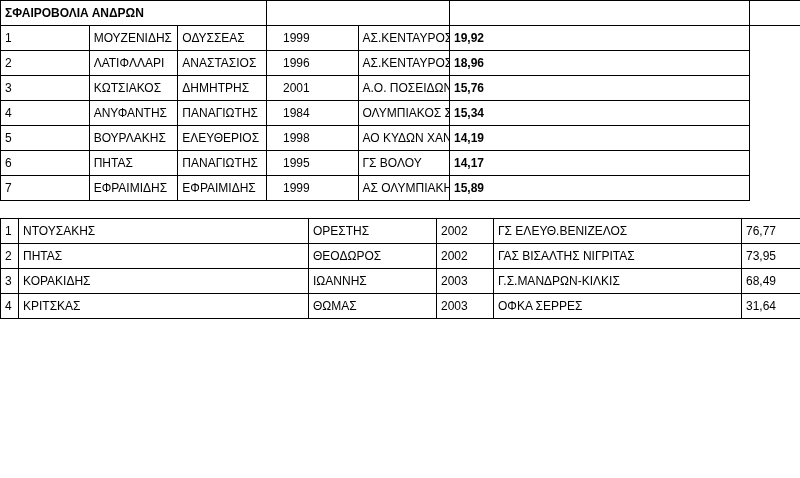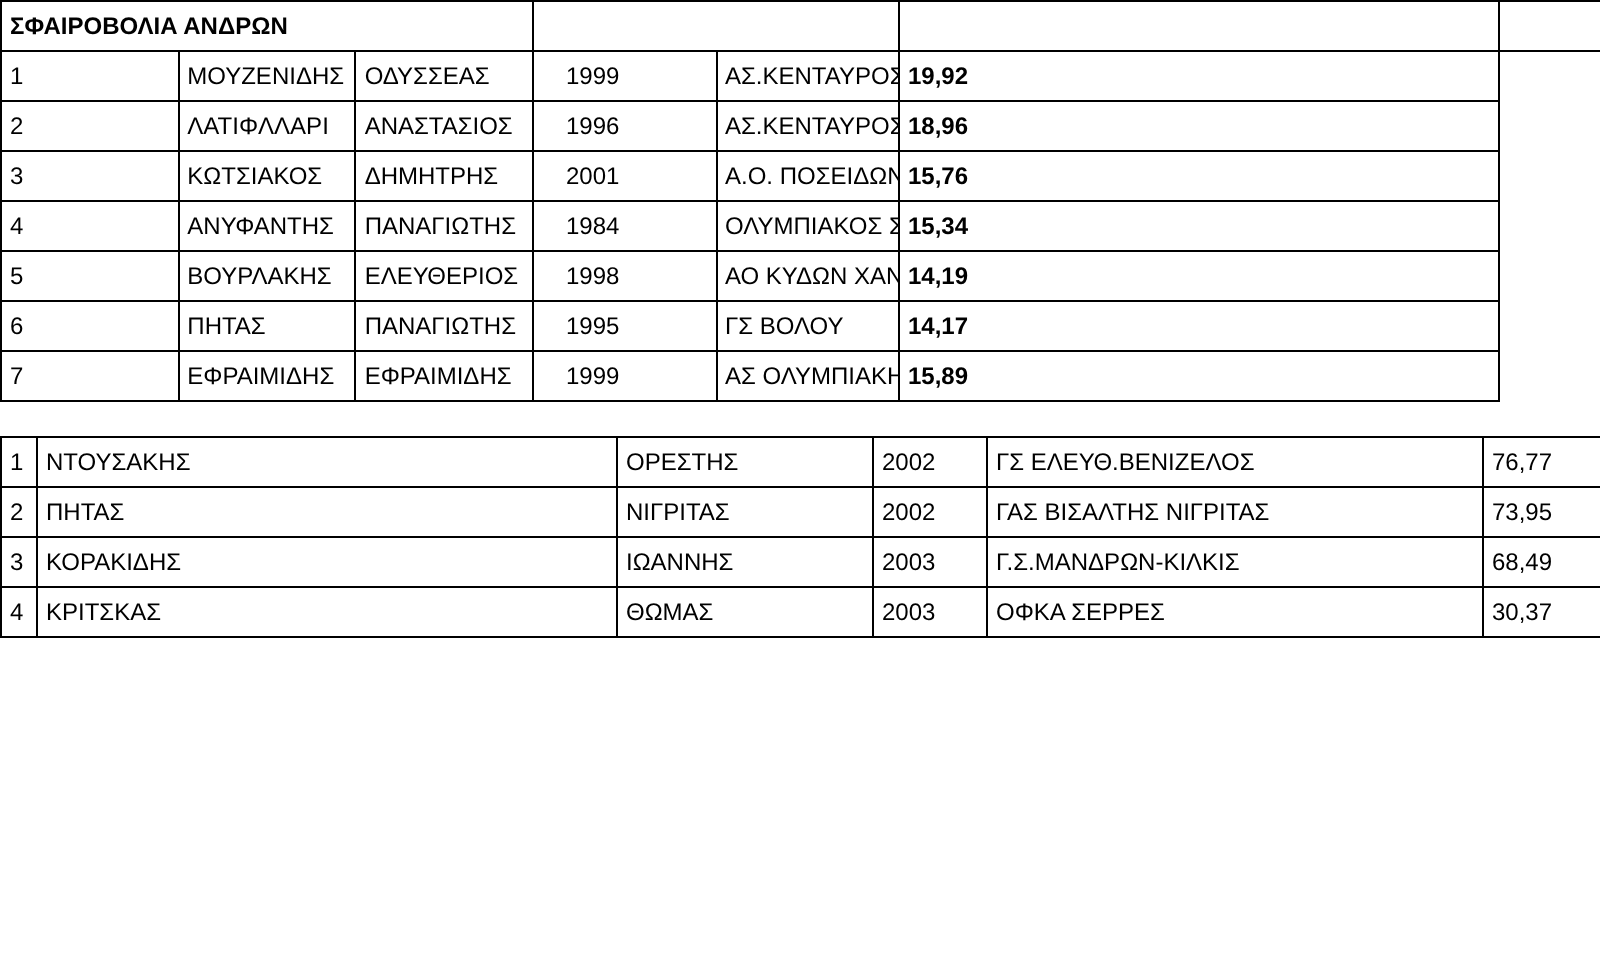--- a/index.html
+++ b/index.html
@@ -149,37 +149,37 @@
         <td class="c-rank">1</td>
         <td class="c-last">ΝΤΟΥΣΑΚΗΣ</td>
         <td class="c-first">ΟΡΕΣΤΗΣ</td>
         <td class="c-year">2002</td>
         <td class="c-club">ΓΣ ΕΛΕΥΘ.ΒΕΝΙΖΕΛΟΣ</td>
         <td class="c-perf">76,77</td>
       </tr>
       <tr>
         <td class="c-rank">2</td>
         <td class="c-last">ΠΗΤΑΣ</td>
-        <td class="c-first">ΝΙΓΡΙΤΑΣ</td>
+        <td class="c-first">ΘΕΟΔΩΡΟΣ</td>
         <td class="c-year">2002</td>
         <td class="c-club">ΓΑΣ ΒΙΣΑΛΤΗΣ ΝΙΓΡΙΤΑΣ</td>
         <td class="c-perf">73,95</td>
       </tr>
       <tr>
         <td class="c-rank">3</td>
         <td class="c-last">ΚΟΡΑΚΙΔΗΣ</td>
         <td class="c-first">ΙΩΑΝΝΗΣ</td>
         <td class="c-year">2003</td>
         <td class="c-club">Γ.Σ.ΜΑΝΔΡΩΝ-ΚΙΛΚΙΣ</td>
         <td class="c-perf">68,49</td>
       </tr>
       <tr>
         <td class="c-rank">4</td>
         <td class="c-last">ΚΡΙΤΣΚΑΣ</td>
         <td class="c-first">ΘΩΜΑΣ</td>
         <td class="c-year">2003</td>
         <td class="c-club">ΟΦΚΑ ΣΕΡΡΕΣ</td>
-        <td class="c-perf">30,37</td>
+        <td class="c-perf">31,64</td>
       </tr>
     </tbody>
   </table>
 
 </div>
 
 </body></html>

